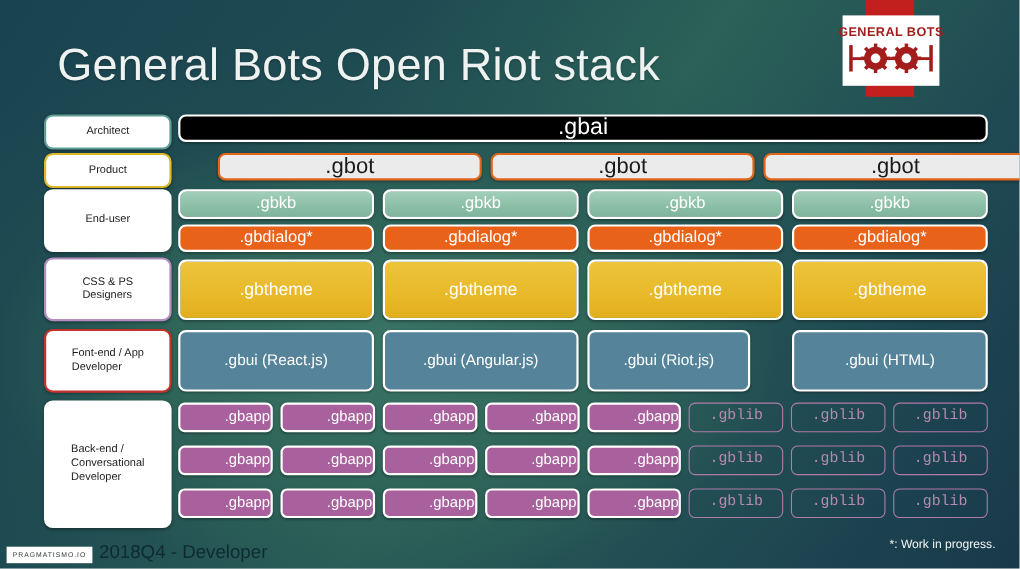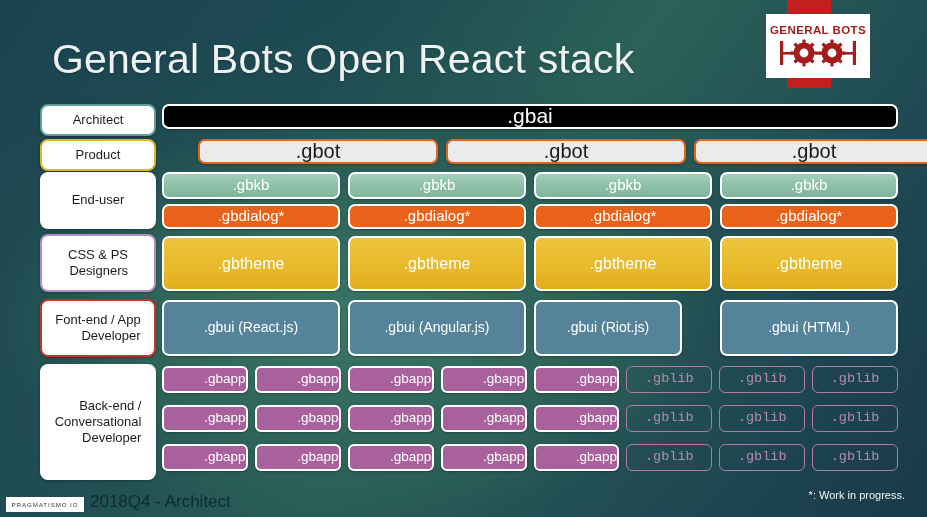--- a/index.html
+++ b/index.html
@@ -28,21 +28,21 @@
     left: 787px;
     top: 0;
     width: 44px;
     height: 88px;
     background: #c1201f;
   }
   .logo-card {
     position: absolute;
     left: 766px;
     top: 14px;
-    width: 104px;
+    width: 88px;
     height: 64px;
     background: #ffffff;
     display: flex;
     flex-direction: column;
     align-items: center;
     justify-content: center;
     gap: 2px;
     text-align: center;
   }
   .logo-word {
@@ -84,27 +84,27 @@
     overflow: hidden;
   }
 
   
   .role {
     position: absolute;
     left: 40px;
     width: 116px;
     background: #ffffff;
     color: #1c1c1c;
-    font-size: 13px;
+    font-size: 10px;
     line-height: 1.25;
     border-radius: 8px;
     display: flex;
     align-items: center;
     justify-content: center;
-    text-align: right;
+    text-align: left;
     padding: 14px 4px;
     box-shadow: 0 1px 3px rgba(0,0,0,0.32);
     border: 2px solid #ffffff;
   }
 
   
   .gbai {
     position: absolute;
     background: #000000;
     border-color: #ffffff;
@@ -242,21 +242,21 @@
             <rect x="-1.6" y="9.2" width="3.2" height="4.2" transform="rotate(45)"></rect>
             <rect x="-13.4" y="-1.6" width="4.2" height="3.2" transform="rotate(45)"></rect>
             <rect x="9.2" y="-1.6" width="4.2" height="3.2" transform="rotate(45)"></rect>
           </g>
           <circle cx="0" cy="0" r="4.4" fill="#ffffff"></circle>
         </g>
       </g>
     </svg>
   </div>
 
-  <div class="title">General Bots Open React stack</div>
+  <div class="title">General Bots Open Riot stack</div>
 
   <div id="roles-layer">
       <div class="role" style="top: 104px; height: 25px; border-color: rgb(95, 158, 147);">
         <span style="white-space: pre-line;">Architect</span>
       </div>
       <div class="role" style="top: 139px; height: 25px; border-color: rgb(221, 184, 39);">
         <span style="white-space: pre-line;">Product</span>
       </div>
       <div class="role" style="top: 172px; height: 57px; border-color: rgb(255, 255, 255);">
         <span style="white-space: pre-line;">End-user</span>
@@ -319,16 +319,16 @@
       <div class="chip gbapp" style="left: 440.625px; top: 444px; width: 85.875px; height: 27px;">.gbapp</div>
       <div class="chip gbapp" style="left: 533.5px; top: 444px; width: 85.875px; height: 27px;">.gbapp</div>
       <div class="chip gblib" style="left: 626.375px; top: 444px; width: 85.875px; height: 27px;">.gblib</div>
       <div class="chip gblib" style="left: 719.25px; top: 444px; width: 85.875px; height: 27px;">.gblib</div>
       <div class="chip gblib" style="left: 812.125px; top: 444px; width: 85.875px; height: 27px;">.gblib</div>
     </div>
 
   <div class="footer-logo">
     <span class="footer-logo-text">PRAGMATISMO.IO</span>
   </div>
-  <div class="footer-text">2018Q4 - Architect</div>
+  <div class="footer-text">2018Q4 - Developer</div>
   <div class="wip-note">*: Work in progress.</div>
 
 </div>
 
 </body></html>

